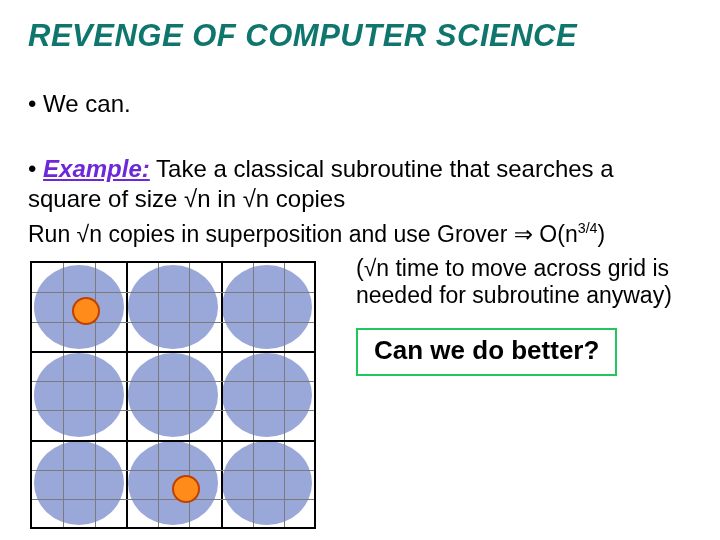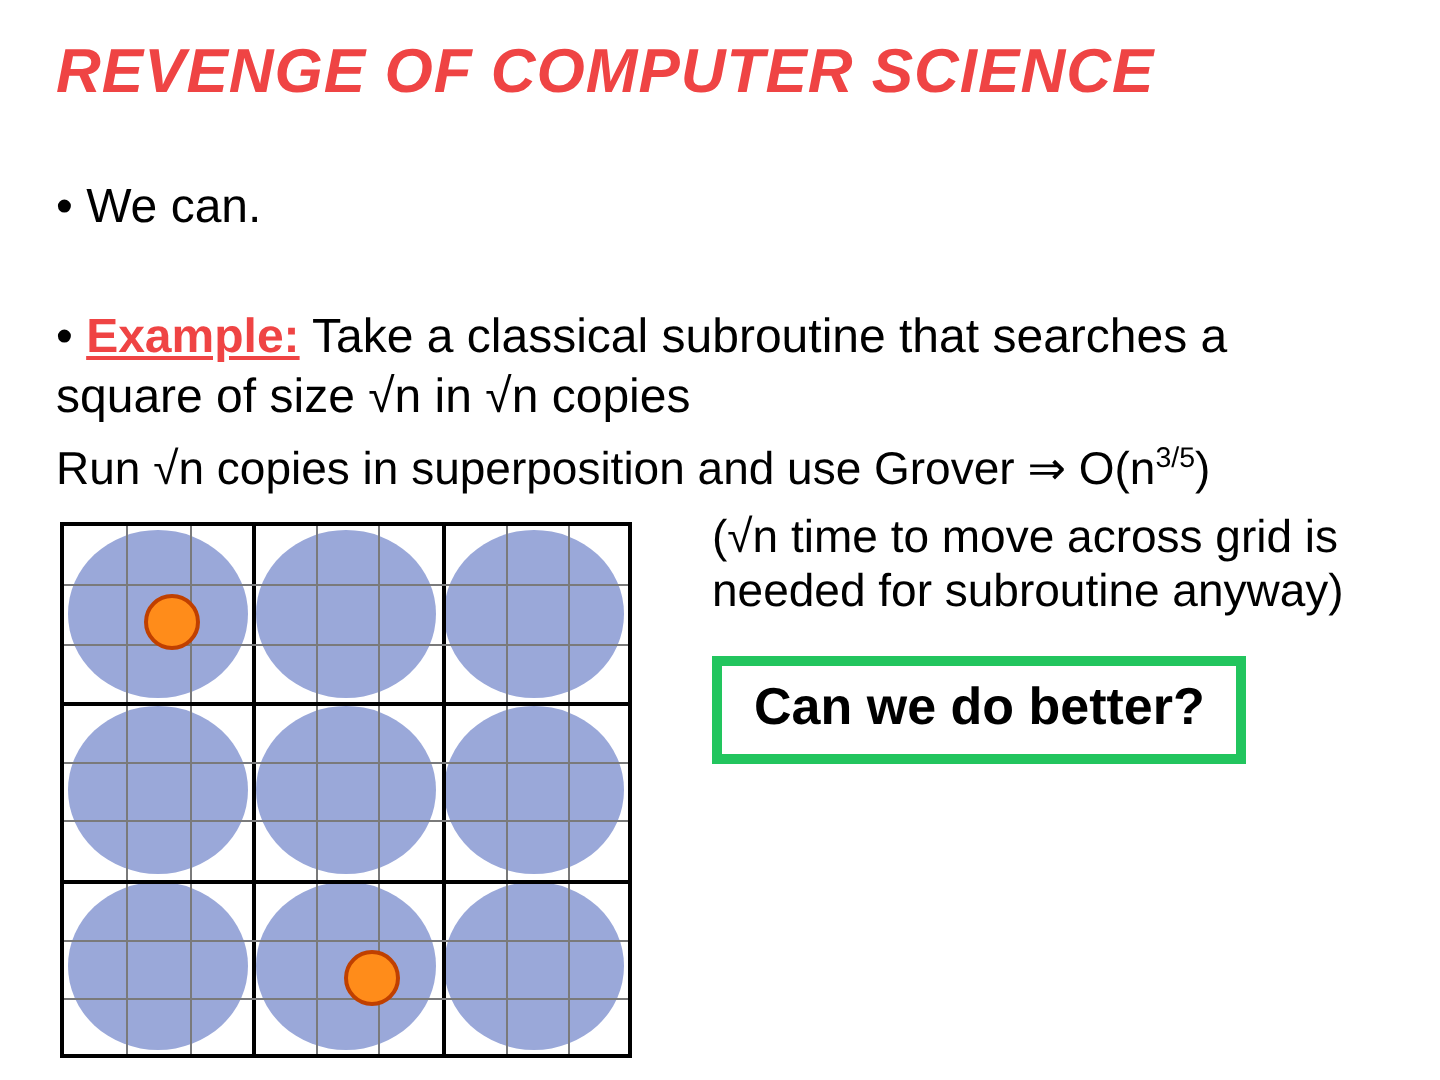--- a/index.html
+++ b/index.html
@@ -7,37 +7,38 @@
     width: 720px;
     height: 540px;
     background: #ffffff;
     font-family: Arial, Helvetica, sans-serif;
     padding: 18px 28px 10px 28px;
     color: #000;
     position: relative;
     overflow: hidden;
   }
   .title {
-    color: #ef4444;
+    color: #0f766e;
     font-style: italic;
     font-weight: bold;
     font-size: 31px;
     margin-bottom: 14px;
     letter-spacing: 0.5px;
   }
   .bullet {
     font-size: 24px;
     line-height: 1.25;
     margin-bottom: 6px;
     margin-top: 35px;
   }
   .lead {
-    color: #ef4444;
+    color: #6d28d9;
     font-weight: bold;
     text-decoration: underline;
+    font-style: italic;
   }
   .sub {
     font-size: 23px;
     line-height: 1.25;
   }
   sup { font-size: 0.62em; vertical-align: super; }
   .content-row {
     display: flex;
     margin-top: 6px;
   }
@@ -47,21 +48,21 @@
     padding-top: 6px;
   }
   .right-col {
     flex: 1 1 auto;
     padding-left: 28px;
     font-size: 23px;
     line-height: 1.2;
   }
   .right-col .para { margin-bottom: 14px; }
   .box {
-    border: 5px solid #22c55e;
+    border: 2px solid #22c55e;
     text-align: center;
     font-weight: bold;
     font-size: 26px;
     padding: 6px 16px 8px 16px;
     display: inline-block;
     margin-top: 4px;
     line-height: 1.15;
   }
   
   .grid-fig {
@@ -98,21 +99,21 @@
 
 <div class="bullet">
   <span>• </span><span>We can.</span>
 </div>
 
 <div class="bullet">
   <span>• </span><span class="lead">Example:</span><span> Take a classical subroutine that searches a square of size </span><span class="sqrt"></span><span>n</span><span> in </span><span class="sqrt"></span><span>n</span><span> copies</span>
 </div>
 
 <div class="sub">
-  <span>Run </span><span class="sqrt"></span><span>n</span><span> copies in superposition and use Grover </span><span>⇒</span><span> O(n</span><sup>3/5</sup><span>)</span>
+  <span>Run </span><span class="sqrt"></span><span>n</span><span> copies in superposition and use Grover </span><span>⇒</span><span> O(n</span><sup>3/4</sup><span>)</span>
 </div>
 
 <div class="content-row">
   <div class="grid-wrap">
     <div class="grid-fig">
 
       <div class="blob" style="left:2px; top:2px; width:90px; height:84px;"></div>
       <div class="blob" style="left:96px; top:2px; width:90px; height:84px;"></div>
       <div class="blob" style="left:190px; top:2px; width:90px; height:84px;"></div>
       <div class="blob" style="left:2px; top:90px; width:90px; height:84px;"></div>

